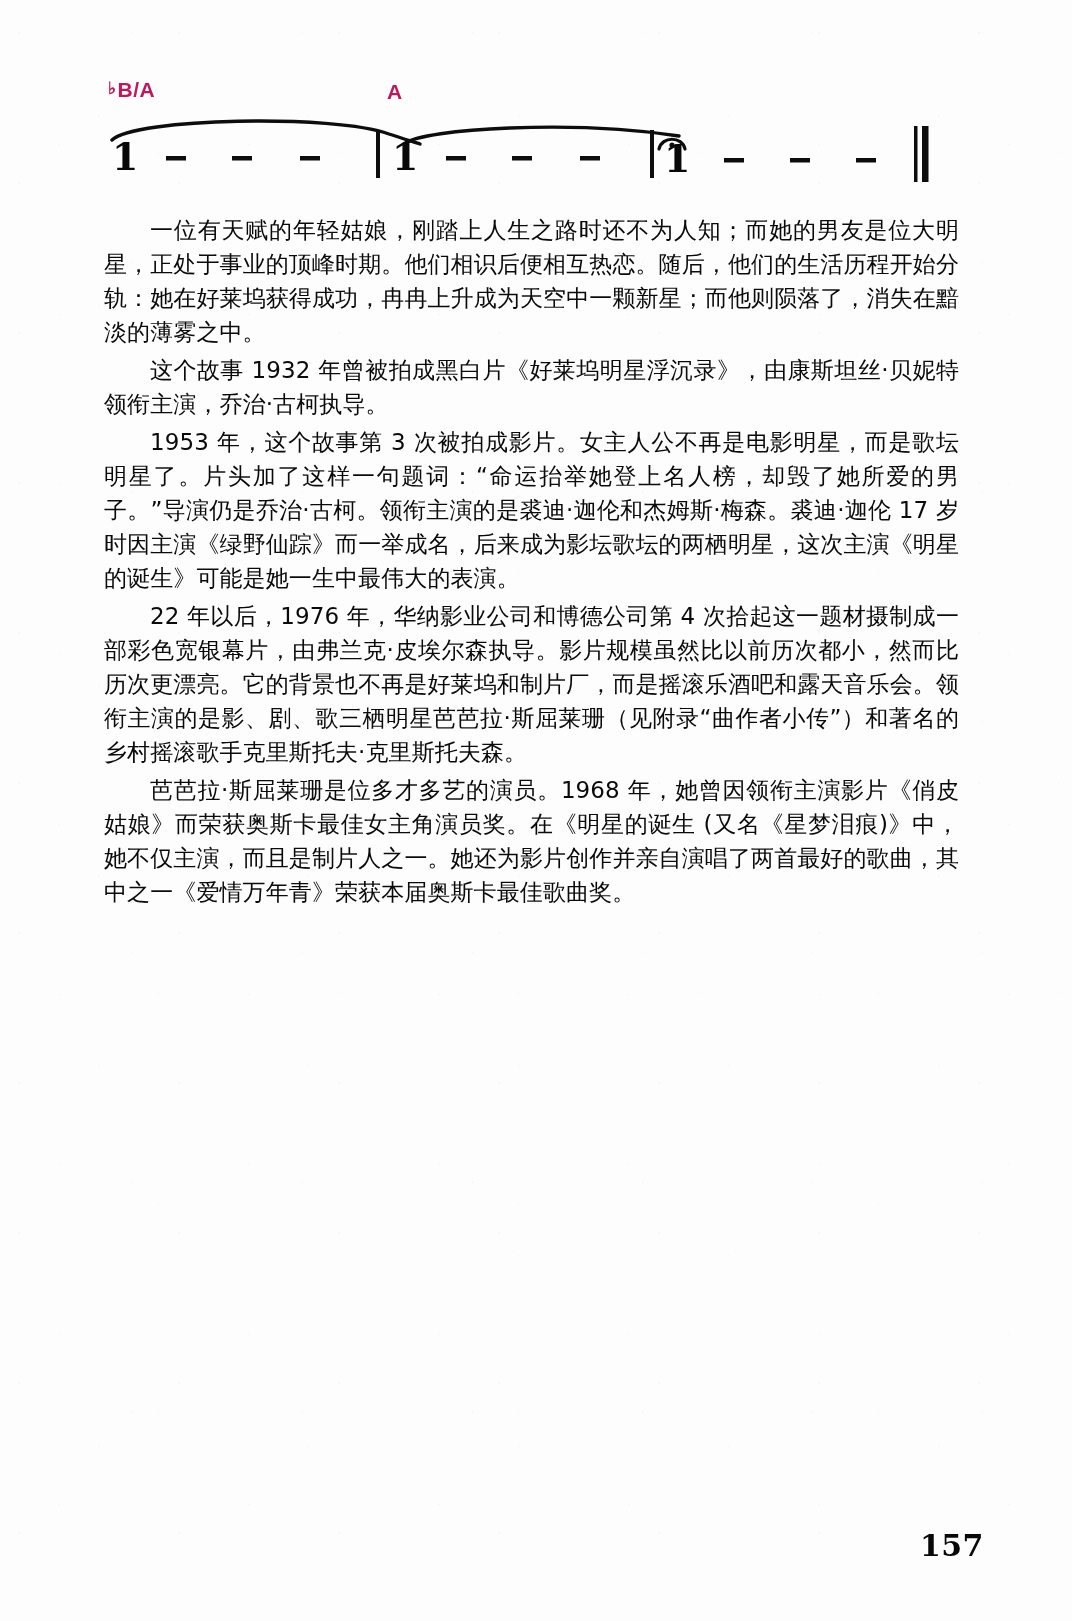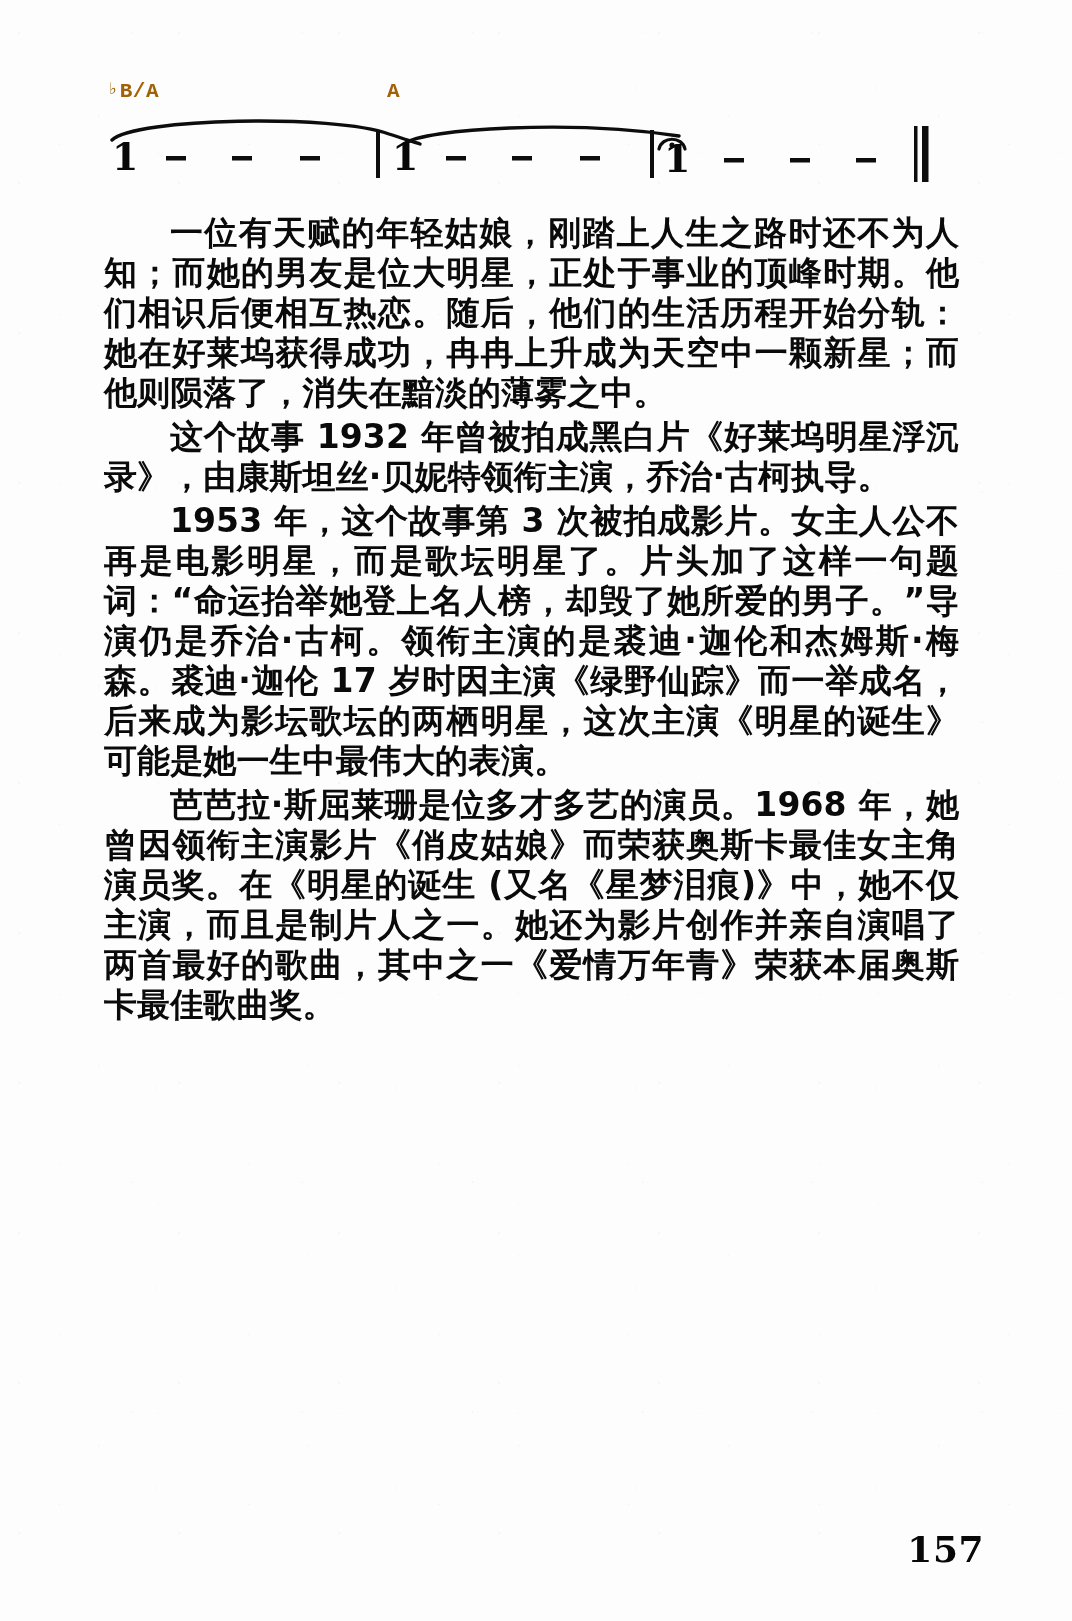--- a/index.html
+++ b/index.html
@@ -41,65 +41,65 @@
     position: absolute;
     left: 104px;
     top: 82px;
     width: 830px;
     height: 118px;
   }
   #notation svg { display: block; }
 
   .chord-label {
     position: absolute;
-    font-family: Liberation Mono, monospace;
+    font-family: Liberation Sans, sans-serif;
     font-weight: 700;
     font-size: 21px;
-    color: #a16207;
+    color: #be185d;
     letter-spacing: 0.5px;
     white-space: nowrap;
   }
   .chord-flat {
     font-size: 17px;
     vertical-align: 0.18em;
     margin-right: 1px;
   }
   #chord-1 { left: 4px;  top: -4px; }
   #chord-2 { left: 283px; top: -2px; }
 
   
   #body-text {
     position: absolute;
     left: 104px;
     top: 213px;
     width: 855px;
   }
   .para {
     font-family: "DejaVu Sans", "Liberation Sans", sans-serif;
-    font-size: 33px;
-    line-height: 40px;
+    font-size: 23px;
+    line-height: 34px;
     color: #0a0a0a;
     text-align: justify;
     text-justify: inter-character;
     margin: 0;
     text-indent: 2em;
     letter-spacing: 0.1px;
-    font-weight: 700;
+    font-weight: 400;
     -webkit-font-smoothing: none;
   }
   .para + .para { margin-top: 4px; }
 
   
   #page-number {
     position: absolute;
     right: 88px;
     top: 1528px;
     font-family: "DejaVu Serif", serif;
     font-weight: 700;
-    font-size: 36px;
+    font-size: 30px;
     color: #080808;
     letter-spacing: 0.5px;
   }
 </style>
 </head>
 <body>
 
 <div id="page">
 
   <div id="notation">
@@ -137,18 +137,19 @@
 
       <rect x="810" y="44" width="3.5" height="56" fill="#0d0d0d"></rect>
       <rect x="818" y="44" width="6.5" height="56" fill="#0d0d0d"></rect>
     </svg>
   </div>
 
   <div id="body-text">
     <p class="para">一位有天赋的年轻姑娘，刚踏上人生之路时还不为人知；而她的男友是位大明星，正处于事业的顶峰时期。他们相识后便相互热恋。随后，他们的生活历程开始分轨：她在好莱坞获得成功，冉冉上升成为天空中一颗新星；而他则陨落了，消失在黯淡的薄雾之中。</p>
     <p class="para">这个故事 1932 年曾被拍成黑白片《好莱坞明星浮沉录》，由康斯坦丝·贝妮特领衔主演，乔治·古柯执导。</p>
     <p class="para">1953 年，这个故事第 3 次被拍成影片。女主人公不再是电影明星，而是歌坛明星了。片头加了这样一句题词：“命运抬举她登上名人榜，却毁了她所爱的男子。”导演仍是乔治·古柯。领衔主演的是裘迪·迦伦和杰姆斯·梅森。裘迪·迦伦 17 岁时因主演《绿野仙踪》而一举成名，后来成为影坛歌坛的两栖明星，这次主演《明星的诞生》可能是她一生中最伟大的表演。</p>
+    <p class="para">22 年以后，1976 年，华纳影业公司和博德公司第 4 次拾起这一题材摄制成一部彩色宽银幕片，由弗兰克·皮埃尔森执导。影片规模虽然比以前历次都小，然而比历次更漂亮。它的背景也不再是好莱坞和制片厂，而是摇滚乐酒吧和露天音乐会。领衔主演的是影、剧、歌三栖明星芭芭拉·斯屈莱珊（见附录“曲作者小传”）和著名的乡村摇滚歌手克里斯托夫·克里斯托夫森。</p>
     <p class="para">芭芭拉·斯屈莱珊是位多才多艺的演员。1968 年，她曾因领衔主演影片《俏皮姑娘》而荣获奥斯卡最佳女主角演员奖。在《明星的诞生 (又名《星梦泪痕)》中，她不仅主演，而且是制片人之一。她还为影片创作并亲自演唱了两首最好的歌曲，其中之一《爱情万年青》荣获本届奥斯卡最佳歌曲奖。</p>
   </div>
 
   <div id="page-number">157</div>
 
 </div>
 
 </body></html>

